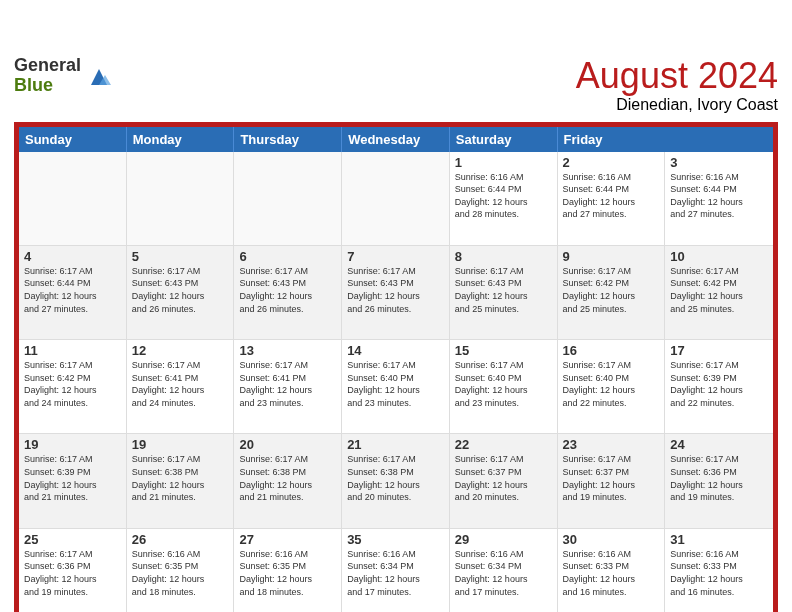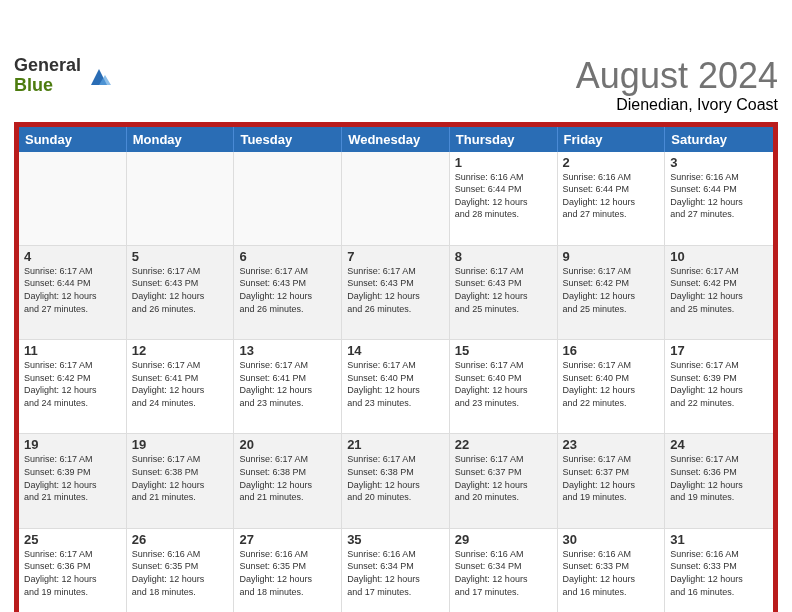--- a/index.html
+++ b/index.html
@@ -32,21 +32,21 @@
       display: flex;
       flex-direction: column;
       line-height: 1.1;
     }
     .title-block {
       text-align: right;
     }
     .main-title {
       font-size: 36px;
       font-weight: normal;
-      color: #737373;
+      color: #b91c1c;
       line-height: 1.1;
     }
     .subtitle {
       font-size: 16px;
       color: #000000;
     }
     .calendar {
       flex: 1;
       display: flex;
       flex-direction: column;
@@ -125,25 +125,24 @@
     <div class="title-block">
       <div class="main-title">August 2024</div>
       <div class="subtitle">Dienedian, Ivory Coast</div>
     </div>
   </div>
 
   <div class="calendar">
     <div class="day-headers">
     <div class="day-header">Sunday</div>
         <div class="day-header">Monday</div>
-        <div class="day-header">Tuesday</div>
+        <div class="day-header">Thursday</div>
         <div class="day-header">Wednesday</div>
-        <div class="day-header">Thursday</div>
+        <div class="day-header">Saturday</div>
         <div class="day-header">Friday</div>
-        <div class="day-header">Saturday</div>
       </div>
     <div class="weeks">
     <div class="week">
           <div class="day-cell empty"></div>
           <div class="day-cell empty"></div>
           <div class="day-cell empty"></div>
           <div class="day-cell empty"></div>
           <div class="day-cell">
             <span class="day-number">1</span>
             <div class="day-info" style="white-space: pre-line;">Sunrise: 6:16 AM

